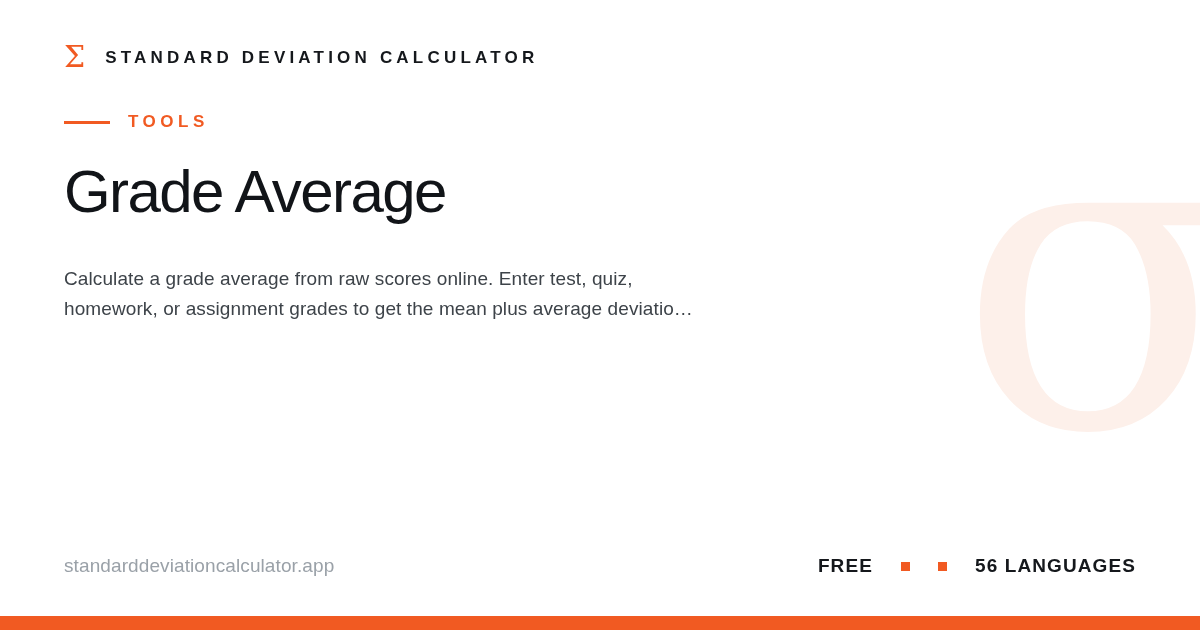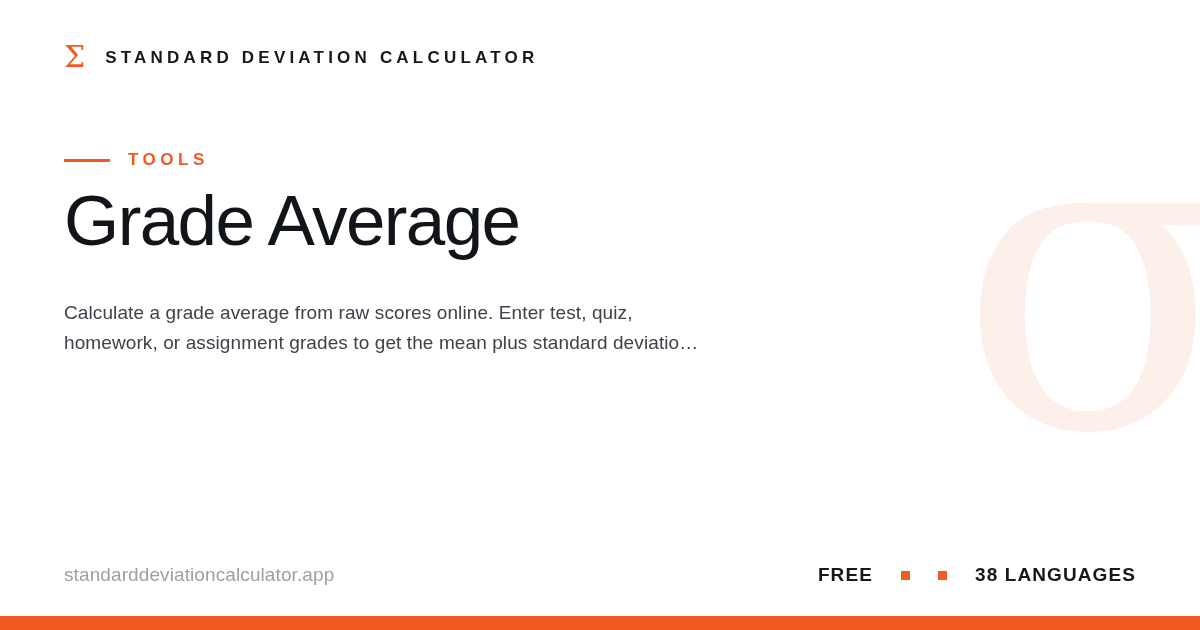--- a/index.html
+++ b/index.html
@@ -58,38 +58,38 @@
     font-size: 17px;
     font-weight: bold;
     letter-spacing: 4.2px;
     color: #15181c;
   }
   
   .eyebrow {
     display: flex;
     align-items: center;
     gap: 18px;
-    margin-top: 70px;
+    margin-top: 32px;
   }
   .eyebrow-rule {
     width: 46px;
     height: 3px;
     background: #f15a22;
     display: block;
   }
   .eyebrow-text {
     font-size: 17px;
     font-weight: bold;
     letter-spacing: 4.5px;
     color: #f15a22;
   }
   
   .headline {
-    margin-top: 16px;
-    font-size: 71px;
+    margin-top: 31px;
+    font-size: 60px;
     line-height: 0.98;
     letter-spacing: -1.6px;
     color: #111418;
     font-weight: normal;
     max-width: 760px;
   }
   .headline .line { display: block; }
   
   .desc {
     margin-top: 42px;
@@ -98,21 +98,21 @@
     color: #3d4349;
     max-width: 960px;
     letter-spacing: 0.1px;
   }
   .desc .line { display: block; }
   
   .footer {
     position: absolute;
     left: 64px;
     right: 64px;
-    bottom: 44px;
+    bottom: 53px;
     display: flex;
     align-items: center;
     justify-content: space-between;
     z-index: 1;
   }
   .domain {
     font-size: 19px;
     color: #9aa1a8;
     letter-spacing: 0.1px;
   }
@@ -160,29 +160,29 @@
       <span class="eyebrow-rule"></span>
       <span class="eyebrow-text">TOOLS</span>
     </div>
 
     <h1 class="headline">
       <span class="line">Grade Average</span>
     </h1>
 
     <p class="desc">
       <span class="line">Calculate a grade average from raw scores online. Enter test, quiz,</span>
-      <span class="line">homework, or assignment grades to get the mean plus standard deviatio…</span>
+      <span class="line">homework, or assignment grades to get the mean plus average deviatio…</span>
     </p>
 
   </div>
 
   <div class="footer">
     <span class="domain">standarddeviationcalculator.app</span>
     <div class="badges">
       <span>FREE</span>
       <span class="badge-sep"></span>
       <span class="badge-sep"></span>
-      <span>38 LANGUAGES</span>
+      <span>56 LANGUAGES</span>
     </div>
   </div>
 
   <div class="bottom-bar"></div>
 </div>
 
 </body></html>

